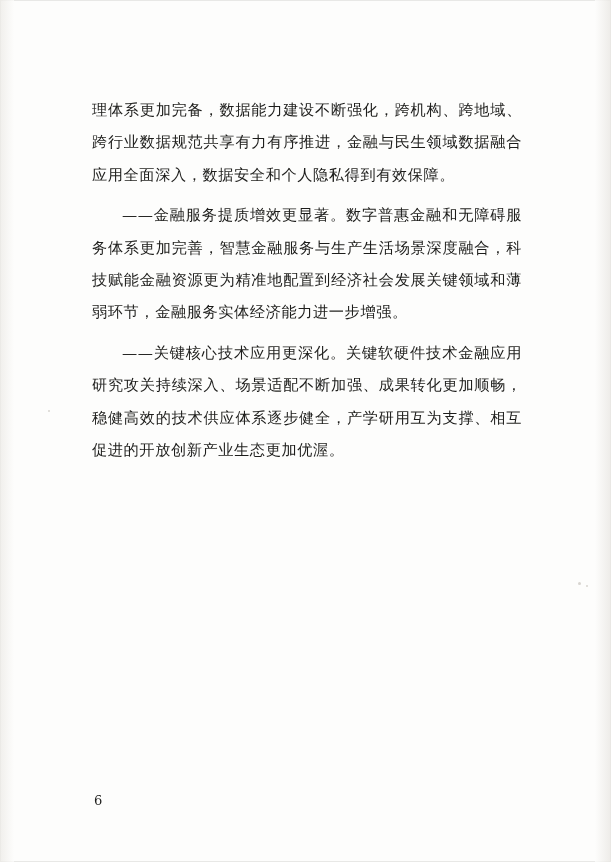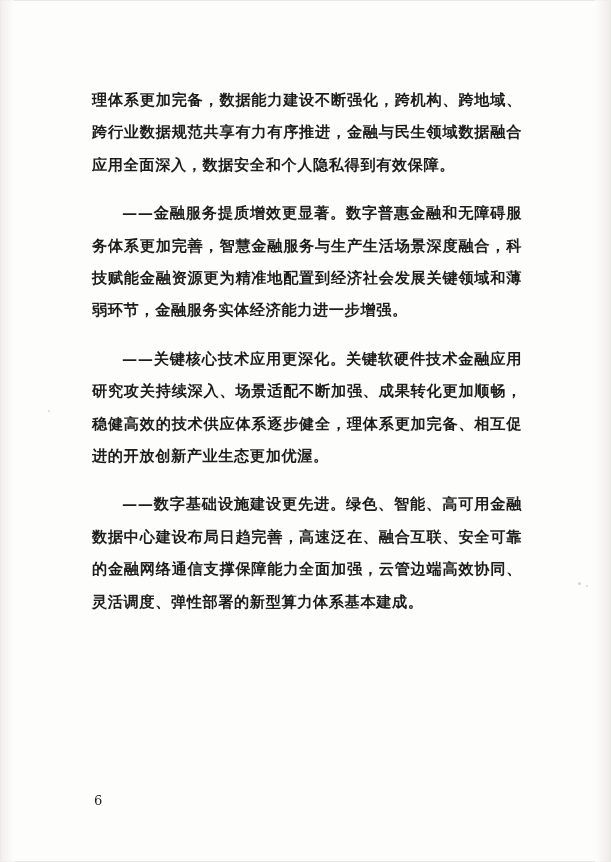--- a/index.html
+++ b/index.html
@@ -46,37 +46,36 @@
   }
   .speck {
     position: absolute;
     background: #b9b5ad;
     border-radius: 50%;
     opacity: 0.55;
   }
   .text-block {
     position: absolute;
     left: 92px;
-    top: 84px;
+    top: 94px;
     width: 430px;
-    font-weight: bold;
   }
   p.para {
     margin: 0;
     font-family: "DejaVu Serif", serif;
     font-size: 15.2px;
     line-height: 32.4px;
     color: #1d1d1b;
     text-align: justify;
     text-justify: inter-ideograph;
     letter-spacing: 0.6px;
     word-break: break-all;
   }
   p.para + p.para {
-    margin-top: 16px;
+    margin-top: 8px;
   }
   p.indent {
     text-indent: 30px;
   }
   .page-number {
     position: absolute;
     left: 94px;
     top: 793px;
     font-family: "DejaVu Serif", serif;
     font-size: 13px;
@@ -91,19 +90,18 @@
   <div class="scan-edge-left"></div>
   <div class="scan-edge-right"></div>
 
   <div class="speck" style="left:578px; top:582px; width:3px; height:3px;"></div>
   <div class="speck" style="left:586px; top:585px; width:2px; height:2px;"></div>
   <div class="speck" style="left:48px; top:410px; width:2px; height:2px;"></div>
 
   <div class="text-block">
     <p class="para">理体系更加完备，数据能力建设不断强化，跨机构、跨地域、跨行业数据规范共享有力有序推进，金融与民生领域数据融合应用全面深入，数据安全和个人隐私得到有效保障。</p>
     <p class="para indent">——金融服务提质增效更显著。数字普惠金融和无障碍服务体系更加完善，智慧金融服务与生产生活场景深度融合，科技赋能金融资源更为精准地配置到经济社会发展关键领域和薄弱环节，金融服务实体经济能力进一步增强。</p>
-    <p class="para indent">——关键核心技术应用更深化。关键软硬件技术金融应用研究攻关持续深入、场景适配不断加强、成果转化更加顺畅，稳健高效的技术供应体系逐步健全，理体系更加完备、相互促进的开放创新产业生态更加优渥。</p>
-    <p class="para indent">——数字基础设施建设更先进。绿色、智能、高可用金融数据中心建设布局日趋完善，高速泛在、融合互联、安全可靠的金融网络通信支撑保障能力全面加强，云管边端高效协同、灵活调度、弹性部署的新型算力体系基本建成。</p>
+    <p class="para indent">——关键核心技术应用更深化。关键软硬件技术金融应用研究攻关持续深入、场景适配不断加强、成果转化更加顺畅，稳健高效的技术供应体系逐步健全，产学研用互为支撑、相互促进的开放创新产业生态更加优渥。</p>
   </div>
 
   <div class="page-number">6</div>
 
 </div>
 
 </body></html>

